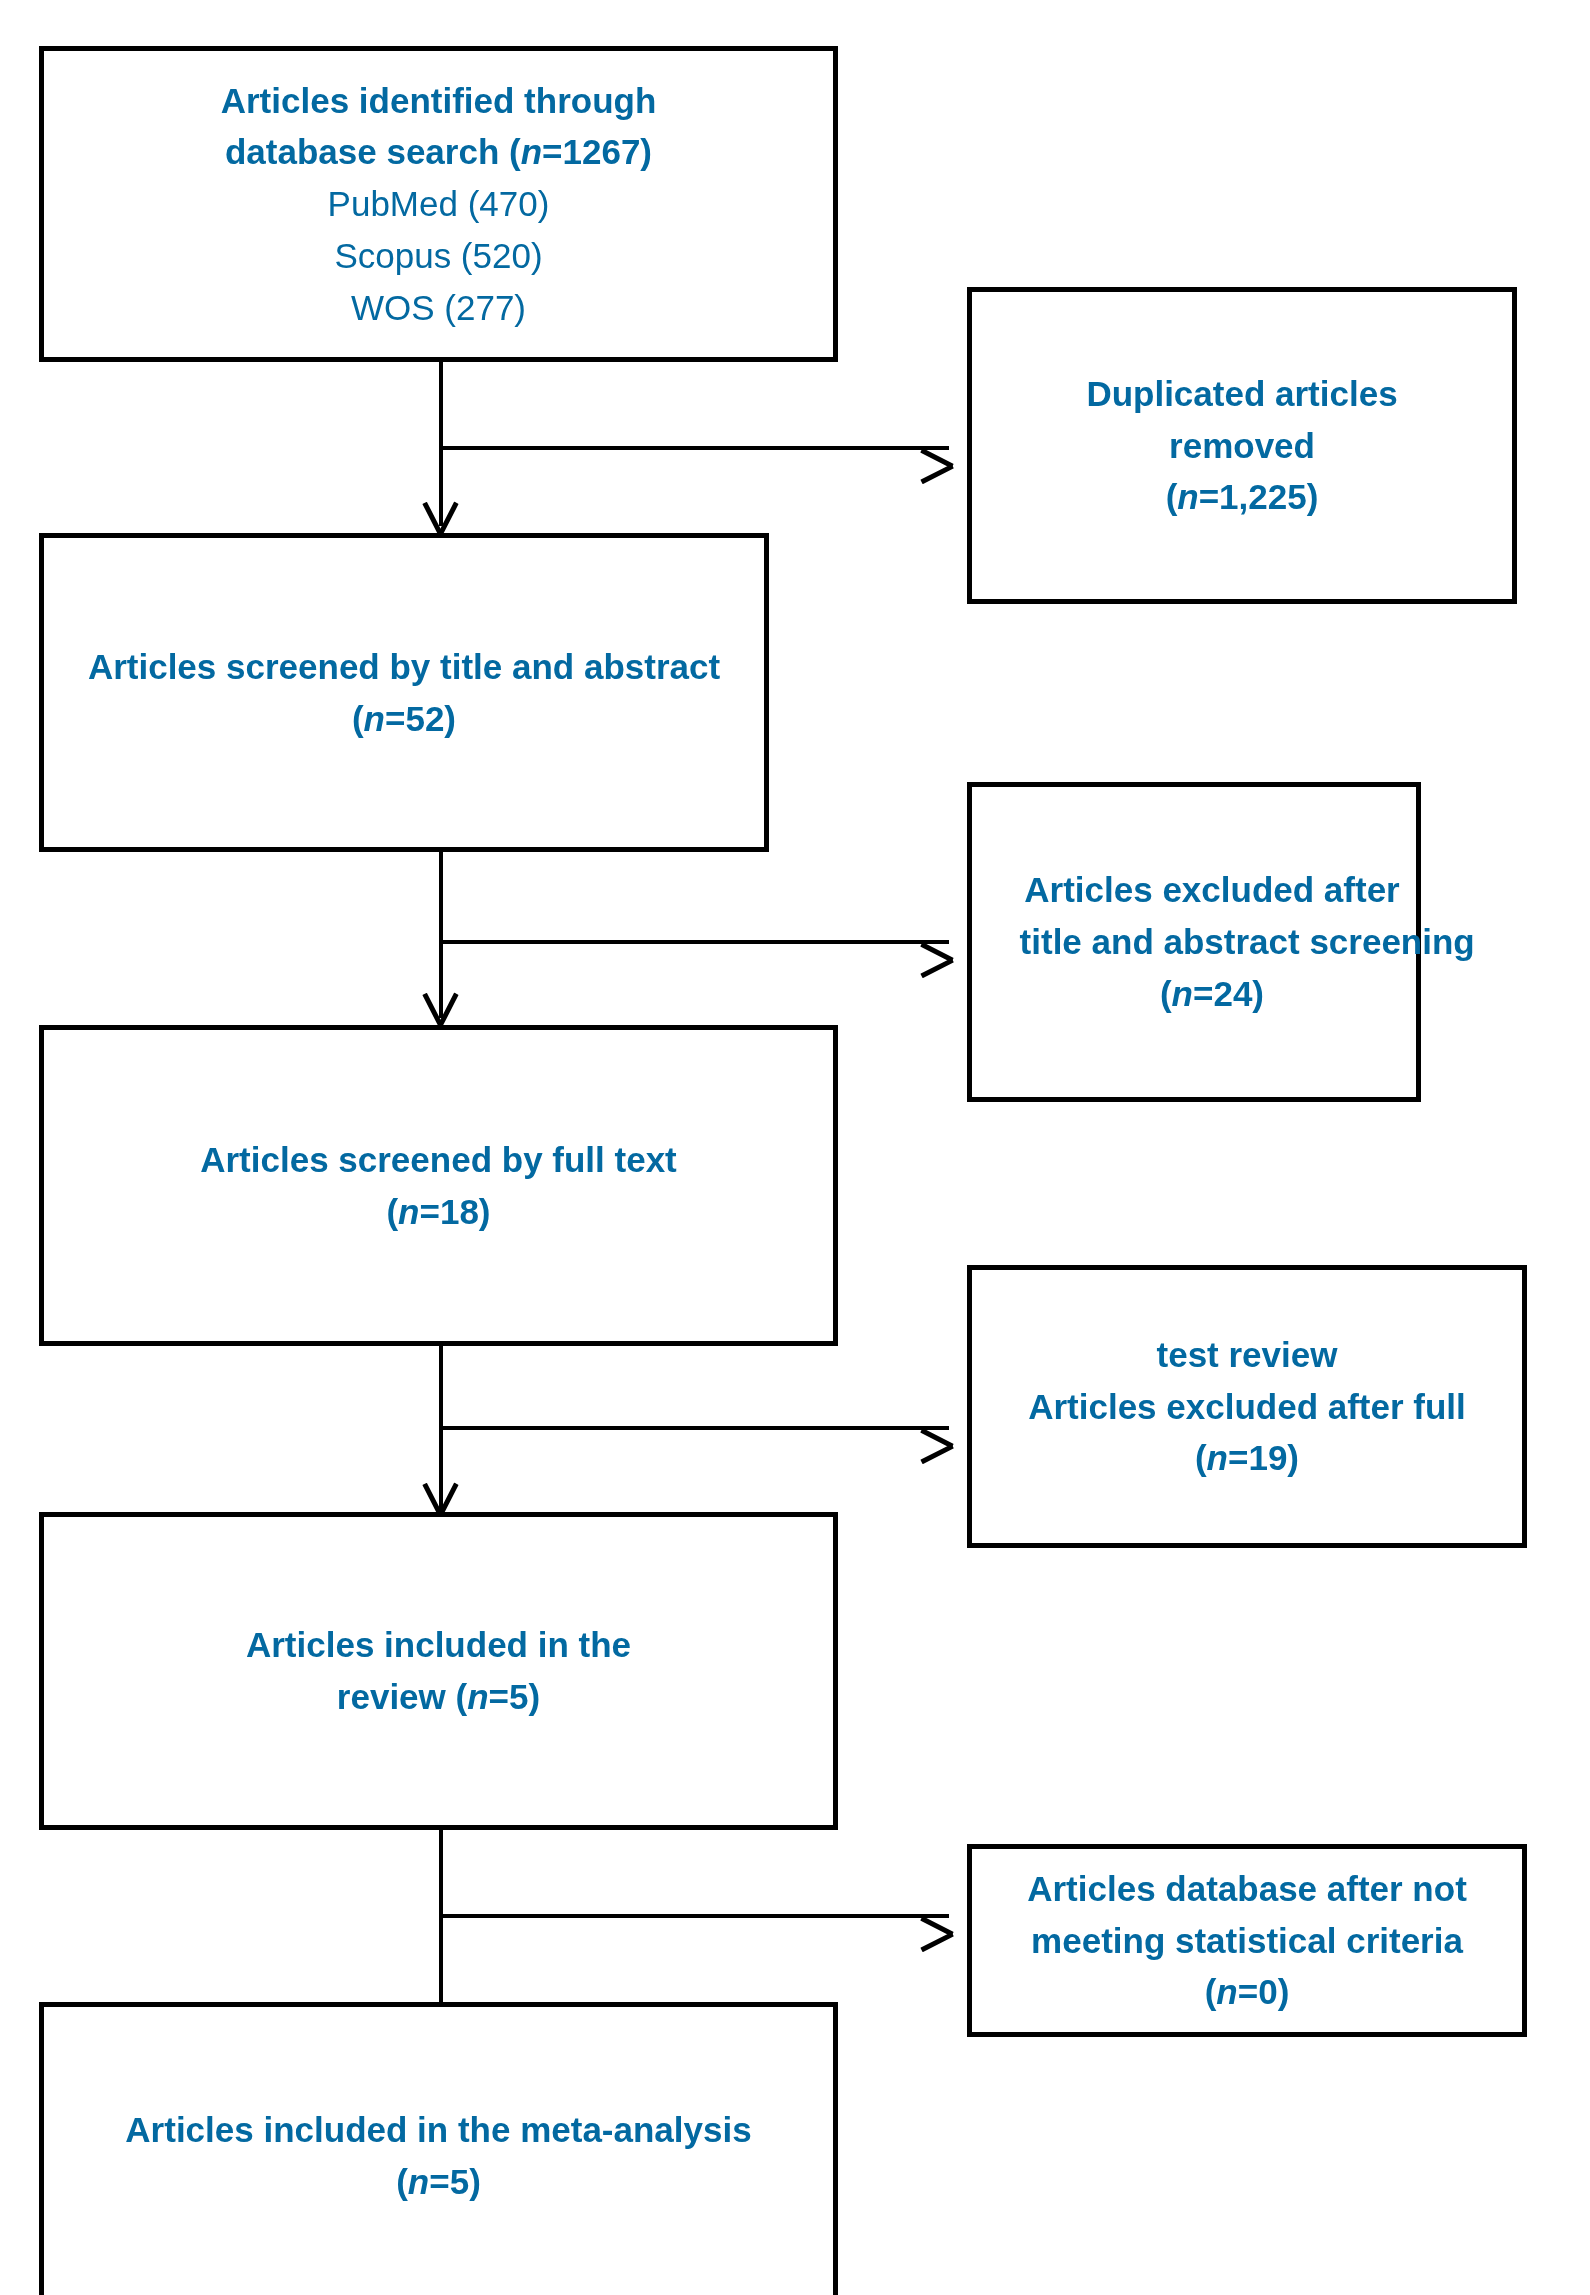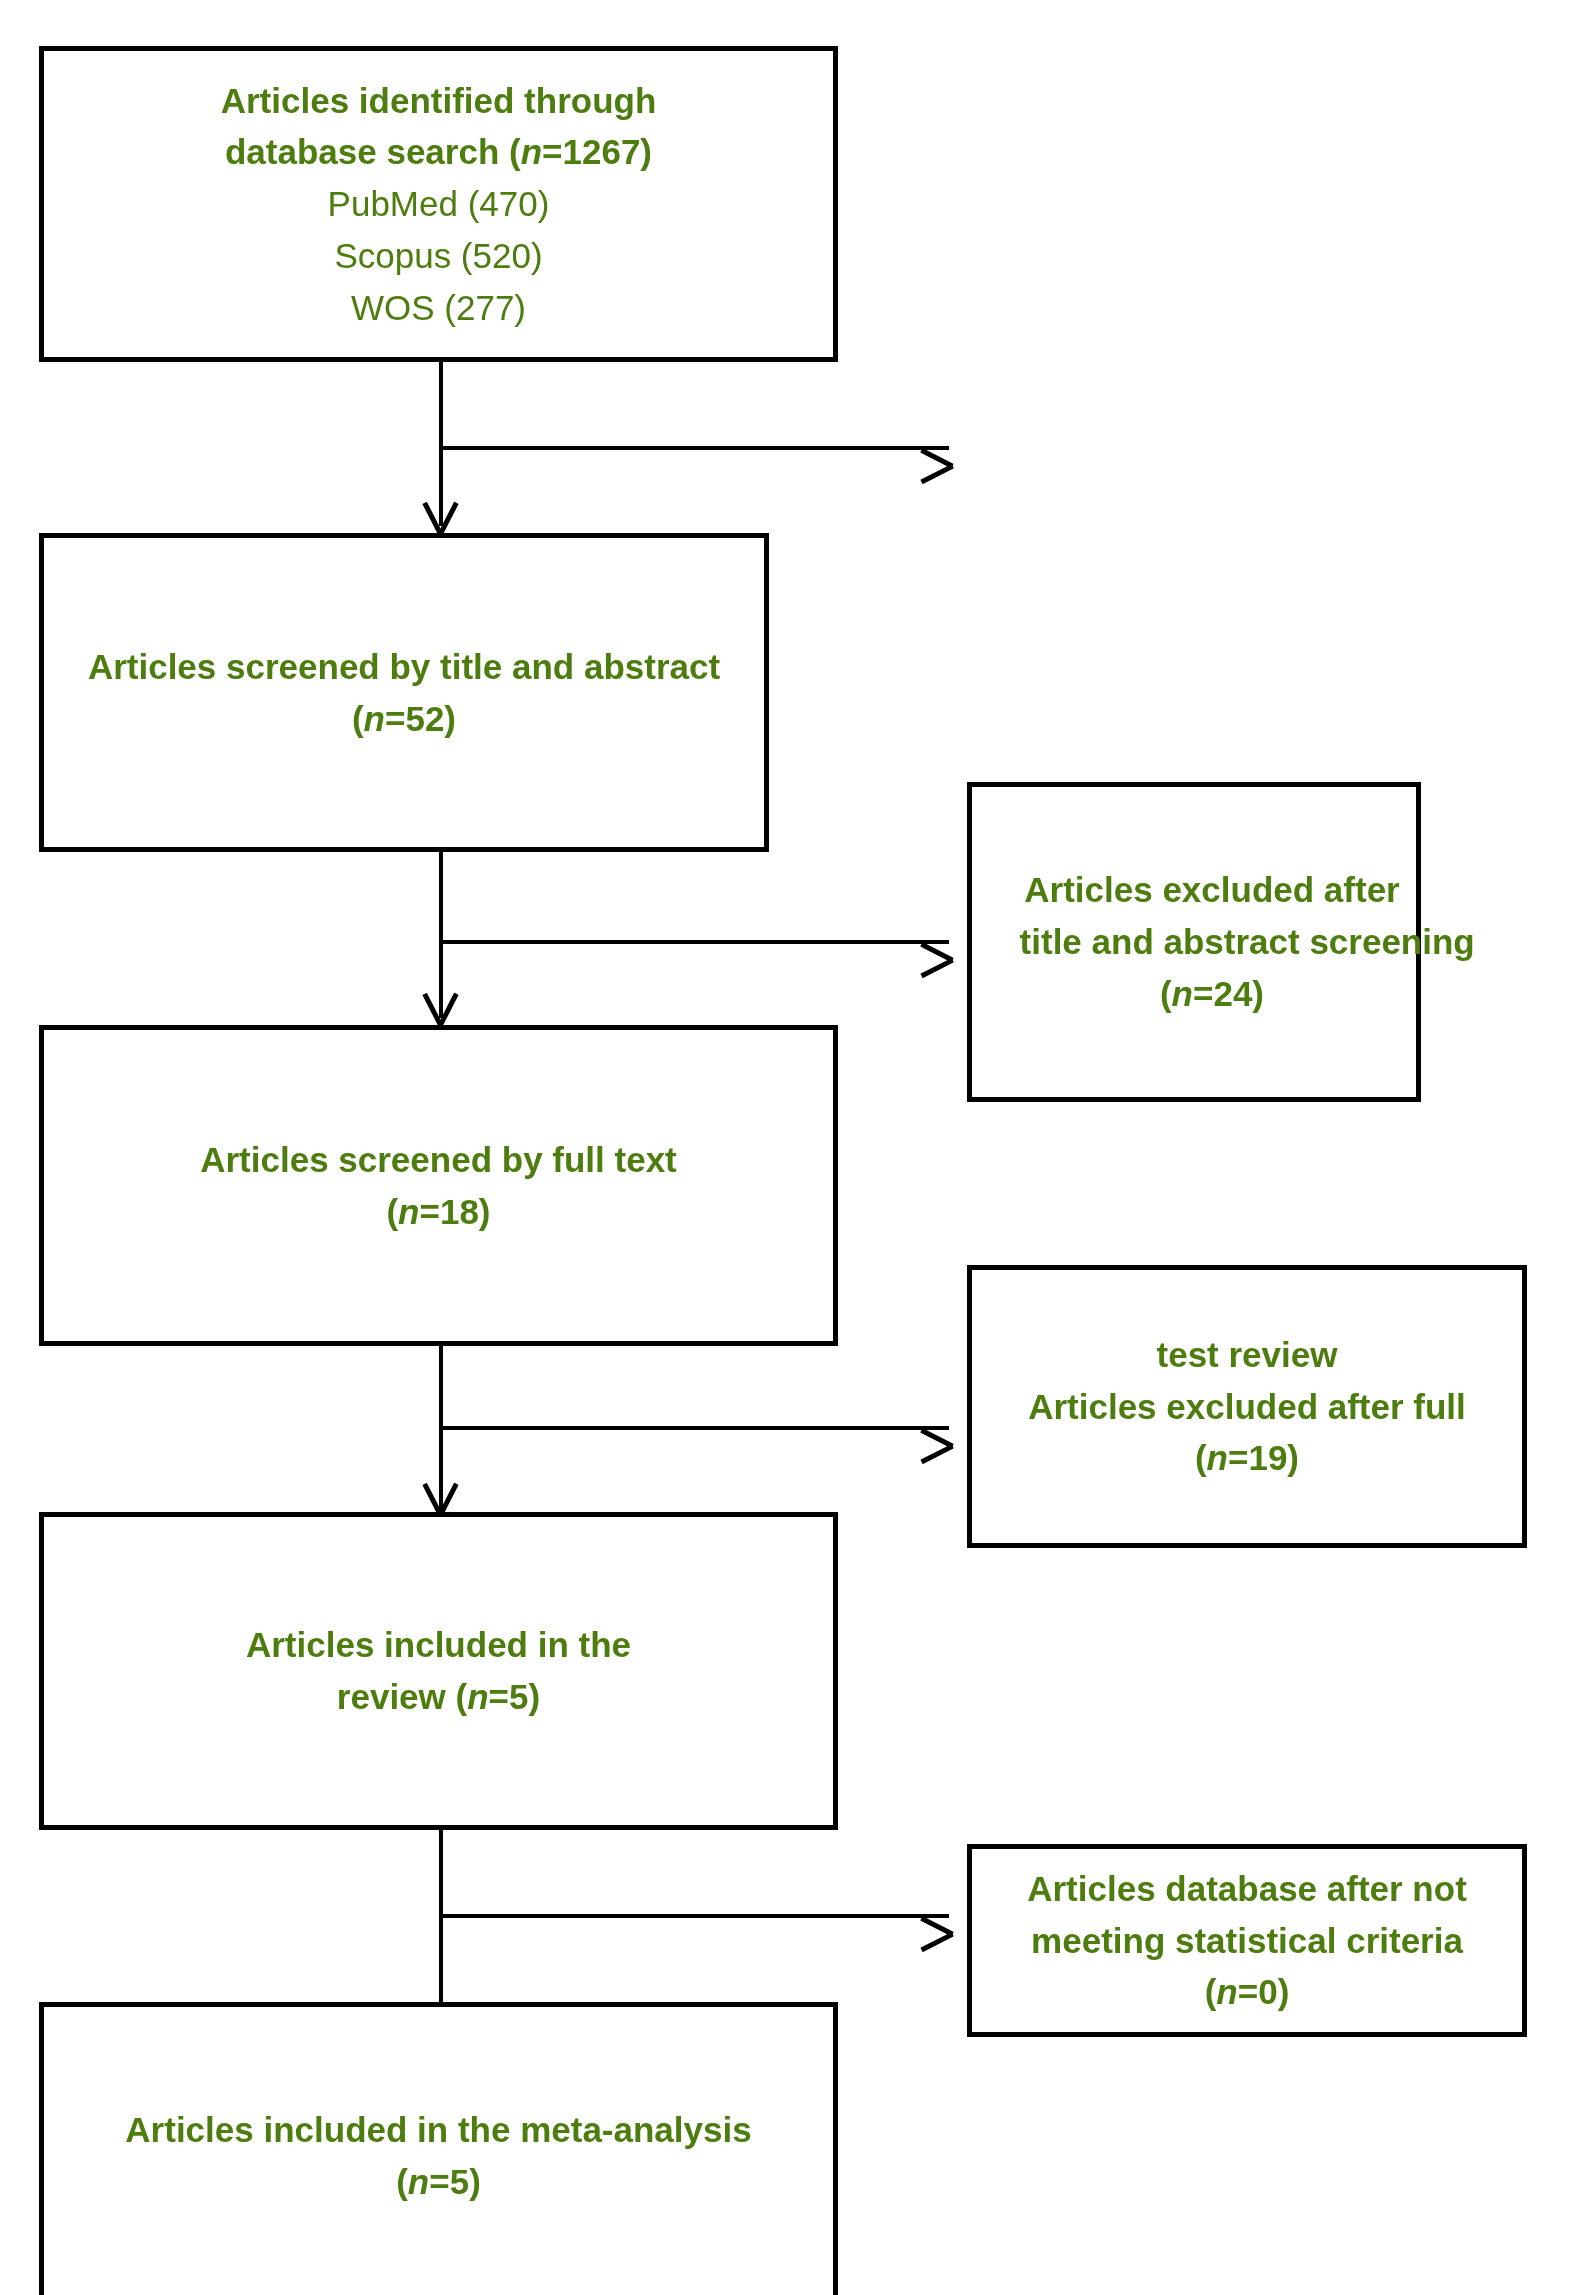--- a/index.html
+++ b/index.html
@@ -28,21 +28,21 @@
     align-items: center;
     justify-content: center;
     text-align: center;
     z-index: 3;
   }
   .node .txt {
     display: block;
     width: 100%;
     padding: 0 11.6px;
     box-sizing: border-box;
-    color: #4d7c0f;
+    color: #0369a1;
     line-height: 1.48;
   }
   .ln {
     display: block;
     white-space: nowrap;
   }
   .bold   { font-weight: bold; }
   .normal { font-weight: normal; }
   .ital   { font-style: italic; }
 
@@ -172,20 +172,27 @@
     </span>
   </div>
 
   <div class="node fs-main" style="left:39px; top:2002px; width:799px; height:308px;">
     <span class="txt">
       <span class="ln bold">Articles included in the meta-analysis</span>
       <span class="ln bold"><span>(</span><span class="ital">n</span><span>=5)</span></span>
     </span>
   </div>
 
+  <div class="node fs-side" style="left:967px; top:287px; width:550px; height:317px;">
+    <span class="txt">
+      <span class="ln bold">Duplicated articles</span>
+      <span class="ln bold">removed</span>
+      <span class="ln bold"><span>(</span><span class="ital">n</span><span>=1,225)</span></span>
+    </span>
+  </div>
 
   <div class="node fs-side" style="left:967px; top:782px; width:454px; height:320px;padding-left:36px;">
     <span class="txt">
       <span class="ln bold">Articles excluded after</span>
       <span class="ln bold">title and abstract screening</span>
       <span class="ln bold"><span>(</span><span class="ital">n</span><span>=24)</span></span>
     </span>
   </div>
 
   <div class="node fs-side" style="left:967px; top:1265px; width:560px; height:283px;">

